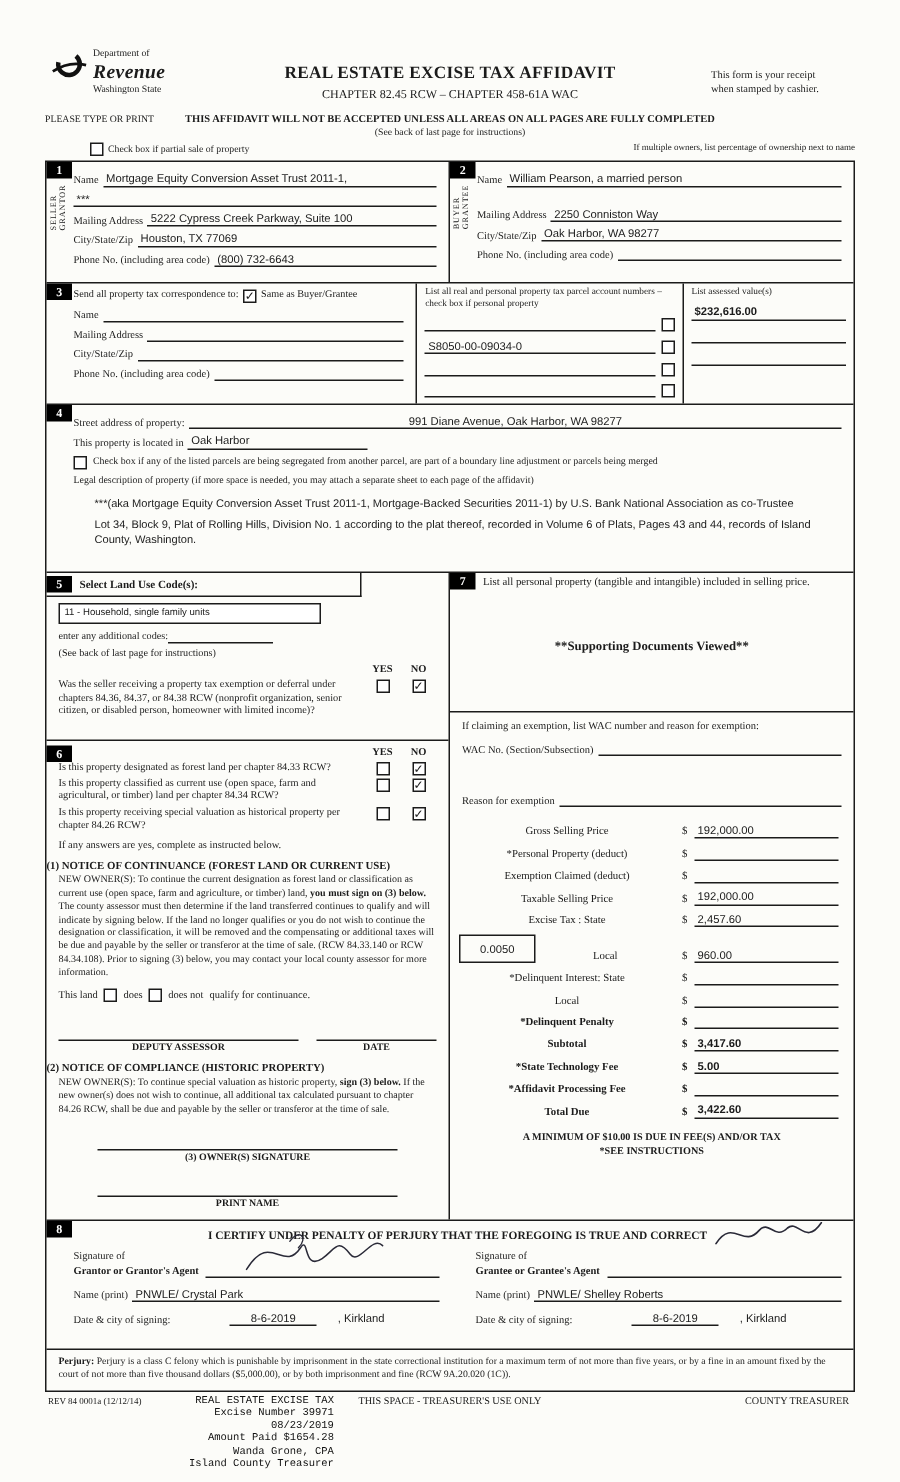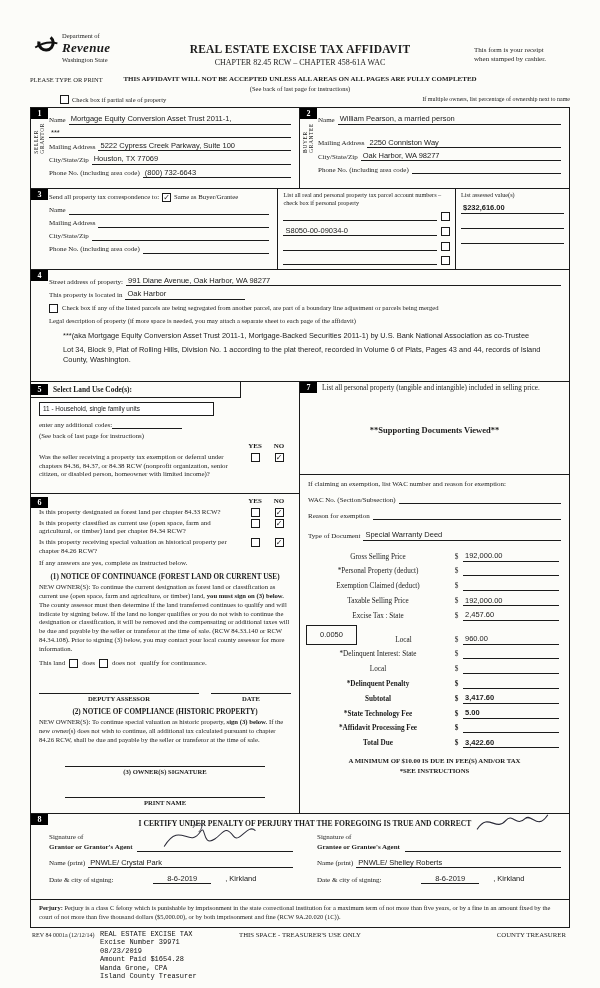--- a/index.html
+++ b/index.html
@@ -70,21 +70,21 @@
 .s5small{font-size:6.8px;margin:3px 0 0 8px;display:flex;align-items:flex-end;}
 .s5small .fval{width:70px;}
 .yn-hdr{display:flex;justify-content:flex-end;font-weight:bold;font-size:7px;padding-right:8px;margin-top:2px;}
 .yn-hdr span{width:24px;text-align:center;}
 .qrow{display:flex;align-items:flex-start;padding:2px 8px 0 8px;}
 .qtext{flex:1;font-size:6.9px;padding-right:4px;}
 .qcb{width:24px;text-align:center;flex:0 0 auto;}
 .s6{position:relative;padding-bottom:6px;}
 .s6 .yn-hdr{margin-top:3px;}
 .s6note{font-size:7px;padding:4px 8px 0;}
-.ntitle{font-weight:bold;text-align:center;font-size:7.2px;margin-top:5px;}
+.ntitle{font-weight:bold;text-align:left;font-size:7.2px;margin-top:5px;}
 .nbody{font-size:6.7px;padding:1px 8px 0;line-height:1.32;}
 .landrow{display:flex;gap:4px;font-size:7px;padding:5px 8px 0;}
 .sigrow{display:flex;gap:12px;padding:16px 8px 0;}
 .sigcol{flex:2;}
 .sigcol.date{flex:1;}
 .sline{border-bottom:1px solid #1b1b1b;height:10px;}
 .slabel{text-align:center;font-size:6.6px;font-weight:bold;margin-top:1px;}
 .osig{padding:12px 34px 0;}
 
 .col7{width:50%;display:flex;flex-direction:column;}
@@ -114,22 +114,22 @@
 .s8line{flex:1;border-bottom:1px solid #1b1b1b;height:16px;position:relative;}
 .scrib{position:absolute;pointer-events:none;}
 .scrib-cert{right:10px;top:-9px;width:78px;height:26px;}
 .scrib-grantor{left:8px;top:-20px;width:128px;height:36px;}
 
 .perjury{padding:4px 8px 5px;font-size:6.5px;line-height:1.35;}
 .footer{position:relative;height:62px;}
 .f-rev{position:absolute;left:2px;top:4px;font-size:6px;}
 .f-space{position:absolute;left:50%;transform:translateX(-50%);top:3px;font-size:6.8px;}
 .f-county{position:absolute;right:4px;top:3px;font-size:6.8px;}
-.stamp{position:absolute;left:70px;top:2px;font-family:"Liberation Mono",monospace;
-  font-size:7px;line-height:8.6px;text-align:left;color:#111;}
+.stamp{position:absolute;left:96px;top:2px;font-family:"Liberation Mono",monospace;
+  font-size:7px;line-height:8.6px;text-align:right;color:#111;}
 </style>
 </head>
 <body>
 
 <div class="page">
 
   <div class="hdr">
     <div class="logo-wrap">
       <svg class="swoosh" viewBox="0 0 40 40">
         <circle cx="20" cy="18" r="12" fill="none" stroke="#111" stroke-width="5" stroke-dasharray="50 26" transform="rotate(-50 20 18)"></circle>
@@ -264,21 +264,21 @@
       <div class="s3right">
         <div class="s3hdr">List assessed value(s)</div>
         <div class="arow">$232,616.00</div>
         <div class="arow"></div>
         <div class="arow"></div>
       </div>
     </div>
 
     <div class="s4">
       <div class="badge abs">4</div>
-      <div class="frow" style="margin-top:4px;">
+      <div class="frow" style="margin-top:4px;text-align:center;">
         <span class="flabel">Street address of property:</span>
         <span class="fval grow">991 Diane Avenue, Oak Harbor, WA 98277</span>
       </div>
       <div class="frow">
         <span class="flabel">This property is located in</span>
         <span class="fval" style="width:120px;">Oak Harbor</span>
       </div>
       <div class="s4check">
         <span class="cb"></span>
         <span class="s4small">Check box if any of the listed parcels are being segregated from another parcel, are part of a boundary line adjustment or parcels being merged</span>
@@ -381,27 +381,23 @@
           <span class="s7intro">List all personal property (tangible and intangible) included in selling price.</span>
         </div>
         <div class="supdocs">**Supporting Documents Viewed**</div>
         <div class="s7div"></div>
         <div class="s7small">If claiming an exemption, list WAC number and reason for exemption:</div>
         <div class="s7fields">
           <div class="frow" style="margin-top:6px;justify-content:center;">
             <span class="flabel">WAC No. (Section/Subsection)</span>
             <span class="fval grow"></span>
           </div>
-          <div class="frow" style="margin-top:6px;">
+          <div class="frow" style="margin-top:24px;">
             <span class="flabel">Reason for exemption</span>
             <span class="fval grow"></span>
-          </div>
-          <div class="frow docrow" style="margin-top:10px;">
-            <span class="flabel">Type of Document</span>
-            <span class="fval">Special Warranty Deed</span>
           </div>
         </div>
 
         <div class="money">
           <div class="mrow">
             <span class="mlabel">Gross Selling Price</span>
             <span class="mdollar">$</span>
             <span class="mval">192,000.00</span>
           </div>
           <div class="mrow">

